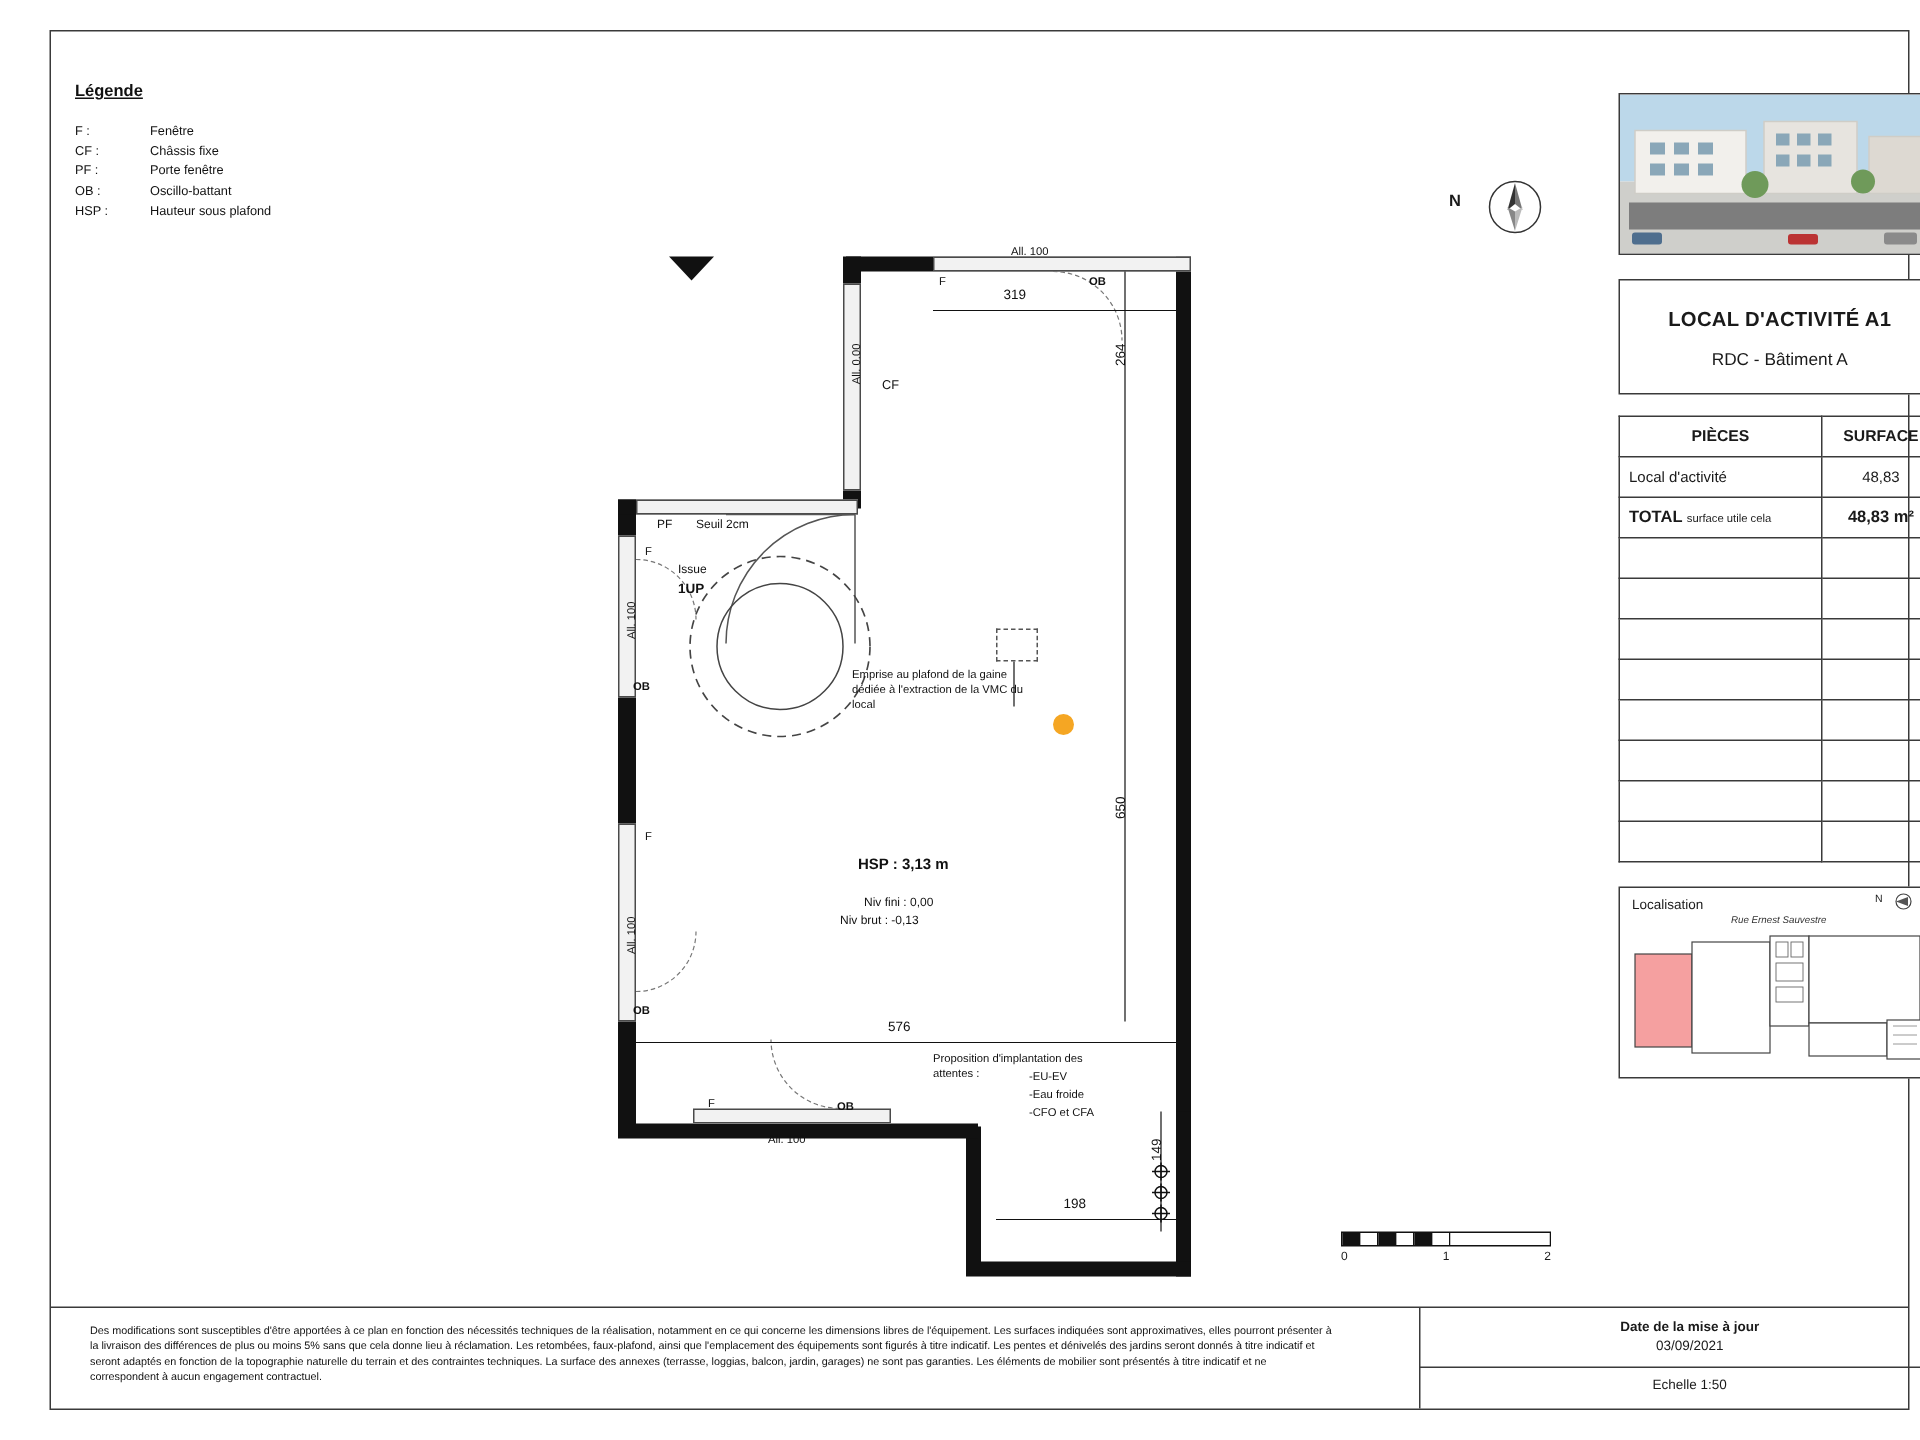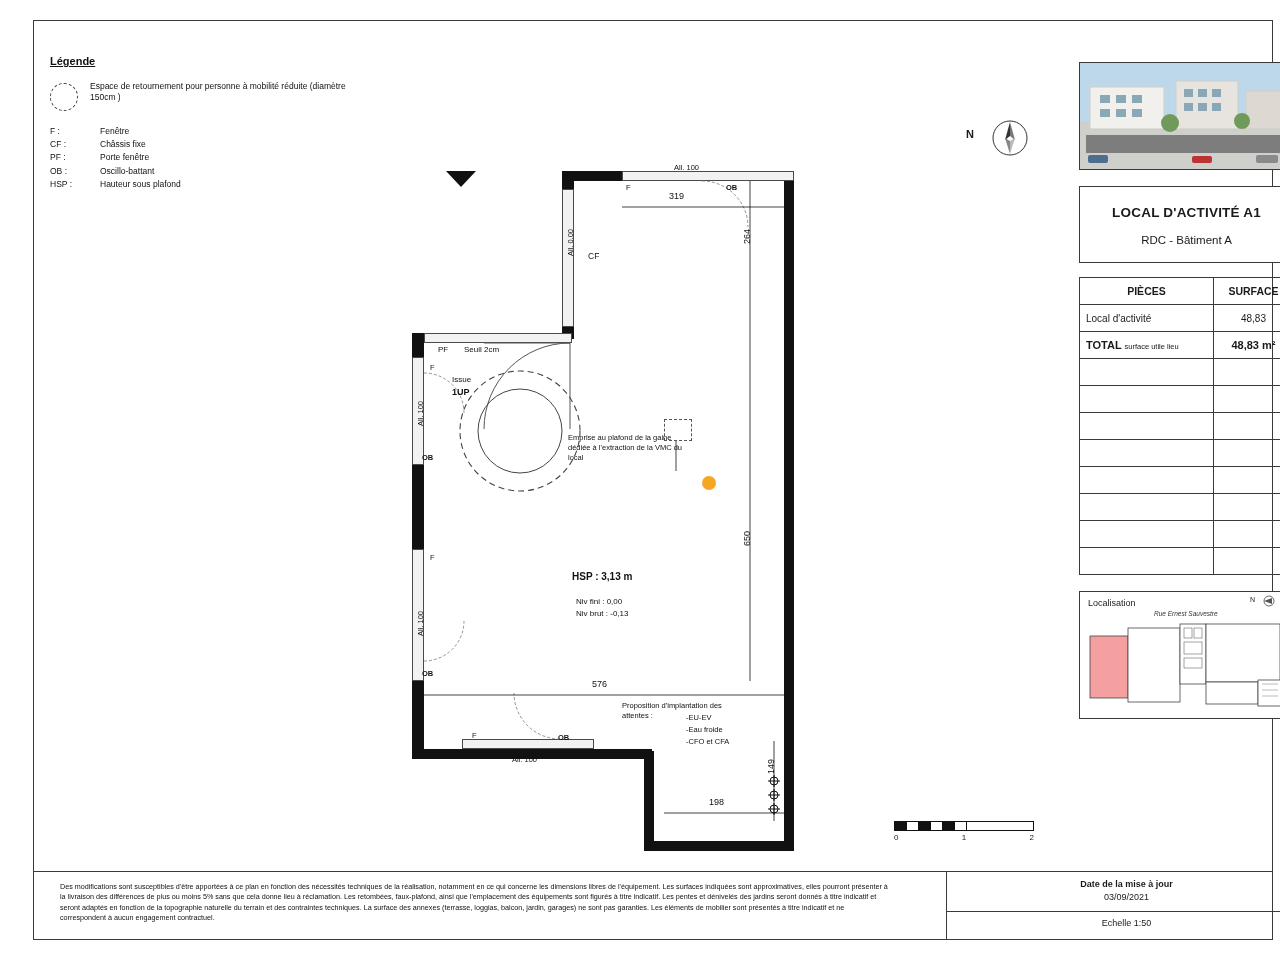--- a/index.html
+++ b/index.html
@@ -89,24 +89,20 @@
   .fr-l2 { font-size:9px; margin-top:3px; }
   .fr-l3 { font-size:9px; }
 </style>
 </head>
 <body>
 
 <div class="sheet">
 
   <div class="legend">
     <div class="legend-title">Légende</div>
-    <div class="legend-circle-row">
-      <div class="dashed-circle"></div>
-      <div class="legend-circle-text">Espace de retournement pour personne à mobilité réduite (diamètre 150cm )</div>
-    </div>
     <div class="abbr-table">
       <div class="abbr-row">
         <div class="abbr-key">F :</div>
         <div class="abbr-val">Fenêtre</div>
       </div>
       <div class="abbr-row">
         <div class="abbr-key">CF :</div>
         <div class="abbr-val">Châssis fixe</div>
       </div>
       <div class="abbr-row">
@@ -200,25 +196,25 @@
     <div class="lbl" style="left:58px; top:312px; font-weight:700;">OB</div>
 
     <div class="lbl" style="left:66px; top:412px;">F</div>
     <div class="lbl vdim" style="left:52px; top:470px;">All. 100</div>
     <div class="lbl" style="left:58px; top:528px; font-weight:700;">OB</div>
 
     <div class="lbl" style="left:108px; top:590px;">F</div>
     <div class="lbl" style="left:194px; top:592px; font-weight:700;">OB</div>
     <div class="lbl" style="left:148px; top:614px;">All. 100</div>
 
-    <div class="lbl" style="left:204px; top:292px; width:120px; line-height:1.35;">Emprise au plafond de la gaine dédiée à l'extraction de la VMC du local</div>
+    <div class="lbl" style="left:204px; top:304px; width:120px; line-height:1.35;">Emprise au plafond de la gaine dédiée à l'extraction de la VMC du local</div>
 
     <div class="lbl-b" style="left:208px; top:430px; font-size:10px;">HSP : 3,13 m</div>
     <div class="lbl" style="left:212px; top:456px; font-size:8px;">Niv fini : 0,00</div>
-    <div class="lbl" style="left:212px; top:468px; font-size:8px;">Niv brut : -0,13</div>
+    <div class="lbl" style="left:196px; top:468px; font-size:8px;">Niv brut : -0,13</div>
 
     <div class="lbl" style="left:258px; top:560px; width:110px; line-height:1.35;">Proposition d'implantation des attentes :</div>
     <div class="lbl" style="left:322px; top:572px;">-EU-EV</div>
     <div class="lbl" style="left:322px; top:584px;">-Eau froide</div>
     <div class="lbl" style="left:322px; top:596px;">-CFO et CFA</div>
 
     <svg width="60" height="60" style="position:absolute;left:392px;top:630px;">
       <circle cx="18" cy="10" r="4" fill="none" stroke="#111"></circle>
         <line x1="12" y1="10" x2="24" y2="10" stroke="#111"></line>
         <line x1="18" y1="4" x2="18" y2="16" stroke="#111"></line>
@@ -287,21 +283,21 @@
       <tbody>
           <tr>
         <th>PIÈCES</th>
         <th>SURFACE</th>
       </tr>
       <tr>
         <td class="l">Local d'activité</td>
         <td class="r">48,83</td>
       </tr>
       <tr class="total-row">
-        <td class="l"><span>TOTAL</span> <span class="sm">surface utile lieu</span></td>
+        <td class="l"><span>TOTAL</span> <span class="sm">surface utile cela</span></td>
         <td class="r">48,83 m²</td>
       </tr>
       <tr>
             <td></td>
             <td></td>
           </tr>
       <tr>
             <td></td>
             <td></td>
           </tr>

